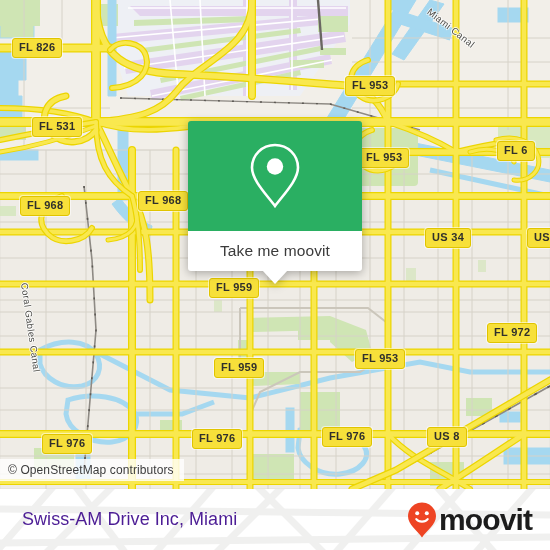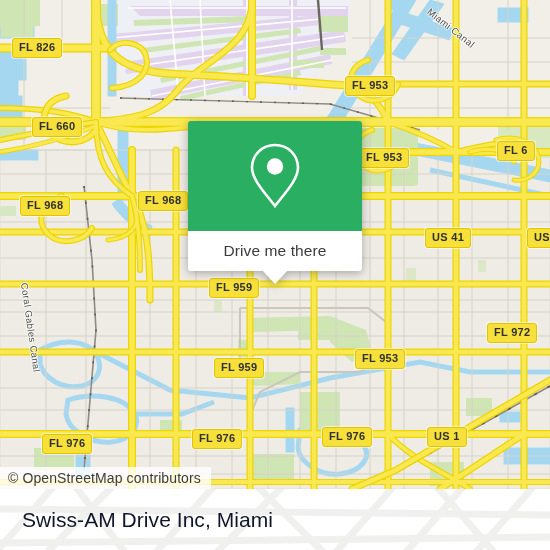--- a/index.html
+++ b/index.html
@@ -98,29 +98,29 @@
     width: 0; height: 0;
     border-left: 13px solid transparent;
     border-right: 13px solid transparent;
     border-top: 14px solid #ffffff;
   }
 
   
   .attribution {
     position: absolute;
     left: 0;
-    bottom: 0;
+    bottom: 8px;
     height: 22px;
     padding: 0 10px 0 8px;
     display: flex;
     align-items: center;
     background: rgba(255,255,255,0.80);
     color: #3c3c3c;
     font-family: "Liberation Sans", sans-serif;
-    font-size: 14px;
+    font-size: 12px;
     letter-spacing: 0.1px;
   }
 
   
   .footer {
     position: absolute;
     left: 0;
     top: 489px;
     width: 550px;
     height: 61px;
@@ -137,23 +137,23 @@
     position: relative;
     width: 550px;
     height: 61px;
     display: flex;
     align-items: center;
     justify-content: space-between;
     padding: 0 18px 0 22px;
     box-sizing: border-box;
   }
   .footer-title {
-    color: #0f172a;
-    font-family: "Liberation Sans", sans-serif;
-    font-size: 21px;
+    color: #4c1d95;
+    font-family: "Liberation Sans", sans-serif;
+    font-size: 18px;
     letter-spacing: 0.05px;
     white-space: nowrap;
   }
   .brand {
     display: flex;
     align-items: center;
     gap: 2px;
   }
   .brand-word {
     color: #1c1c1c;
@@ -443,51 +443,51 @@
         <g fill="none" stroke-linecap="round">
           <path d="M550,380 L396,470 L352,489" stroke="#ecd500" stroke-width="7"></path>
           <path d="M550,380 L396,470 L352,489" stroke="#f9e84f" stroke-width="4.6"></path>
         </g>
       </g>
     </svg>
 
     <div id="shield-layer">
         <div class="shield" style="left: 12px; top: 38px;">FL 826</div>
         <div class="shield" style="left: 345px; top: 76px;">FL 953</div>
-        <div class="shield" style="left: 32px; top: 117px;">FL 660</div>
+        <div class="shield" style="left: 32px; top: 117px;">FL 531</div>
         <div class="shield" style="left: 359px; top: 148px;">FL 953</div>
         <div class="shield" style="left: 497px; top: 141px;">FL 6</div>
         <div class="shield" style="left: 20px; top: 196px;">FL 968</div>
         <div class="shield" style="left: 138px; top: 191px;">FL 968</div>
-        <div class="shield" style="left: 425px; top: 228px;">US 41</div>
+        <div class="shield" style="left: 425px; top: 228px;">US 34</div>
         <div class="shield" style="left: 527px; top: 228px;">US 4</div>
         <div class="shield" style="left: 209px; top: 278px;">FL 959</div>
         <div class="shield" style="left: 459px; top: 323px; margin-left: 28px;">FL 972</div>
         <div class="shield" style="left: 355px; top: 349px;">FL 953</div>
         <div class="shield" style="left: 214px; top: 358px;">FL 959</div>
         <div class="shield" style="left: 42px; top: 434px;">FL 976</div>
         <div class="shield" style="left: 192px; top: 429px;">FL 976</div>
         <div class="shield" style="left: 322px; top: 427px;">FL 976</div>
-        <div class="shield" style="left: 427px; top: 427px;">US 1</div>
+        <div class="shield" style="left: 427px; top: 427px;">US 8</div>
       </div>
 
     <div id="place-label-layer">
         <div class="placelabel" style="left: 432px; top: 6px; transform: rotate(38deg); transform-origin: left top;">Miami Canal</div>
         <div class="placelabel" style="left: 30px; top: 282px; transform: rotate(82deg); transform-origin: left top;">Coral Gables Canal</div>
       </div>
 
     <div class="popup">
       <div class="popup-body">
         <svg width="56" height="68" viewBox="0 0 56 68">
           <path d="M28 3 C15 3 5 13 5 25.5 C5 38 19 52 28 64 C37 52 51 38 51 25.5 C51 13 41 3 28 3 Z" fill="none" stroke="#ffffff" stroke-width="2.6"></path>
           <circle cx="28" cy="24.5" r="8.2" fill="#ffffff"></circle>
         </svg>
       </div>
       <div class="popup-footer">
-        <span class="popup-footer-label">Drive me there</span>
+        <span class="popup-footer-label">Take me moovit</span>
         <span class="popup-tail"></span>
       </div>
     </div>
 
     <div class="attribution">
       <span>© OpenStreetMap contributors</span>
     </div>
   </div>
 
   <div class="footer">
@@ -503,16 +503,25 @@
         <path d="M470,70 L540,-10"></path>
         <path d="M250,-10 L330,70"></path>
         <path d="M70,-10 L130,70"></path>
         <path d="M430,-10 L500,70"></path>
         <path d="M0,20 L550,26"></path>
         <path d="M0,54 L550,48"></path>
       </g>
     </svg>
     <div class="footer-inner">
       <div class="footer-title">Swiss-AM Drive Inc, Miami</div>
+      <div class="brand">
+        <svg width="30" height="36" viewBox="0 0 30 36">
+          <path d="M15 0.5 C7.2 0.5 1 6.7 1 14.3 C1 22.6 10 28.5 15 35.5 C20 28.5 29 22.6 29 14.3 C29 6.7 22.8 0.5 15 0.5 Z" fill="#ee4423"></path>
+          <circle cx="10.2" cy="11.2" r="2.0" fill="#ffffff"></circle>
+          <circle cx="19.8" cy="11.2" r="2.0" fill="#ffffff"></circle>
+          <path d="M9.3 17.2 C11.6 20.4 18.4 20.4 20.7 17.2" fill="none" stroke="#ffffff" stroke-width="2.1" stroke-linecap="round"></path>
+        </svg>
+        <span class="brand-word">moovit</span>
+      </div>
     </div>
   </div>
 
 </div>
 
 </body></html>

